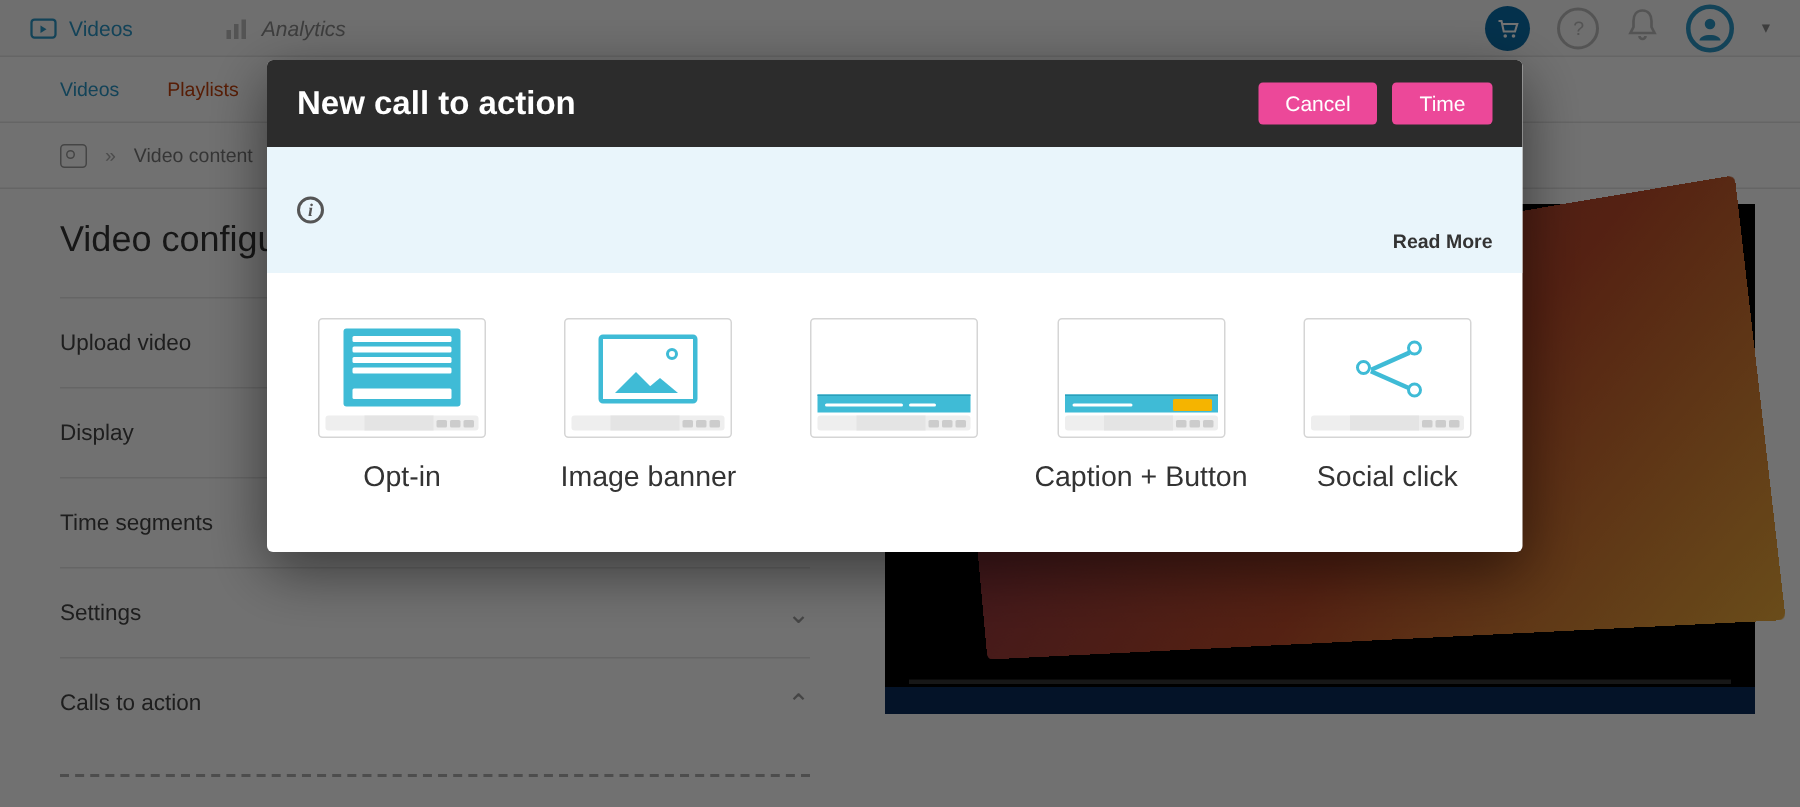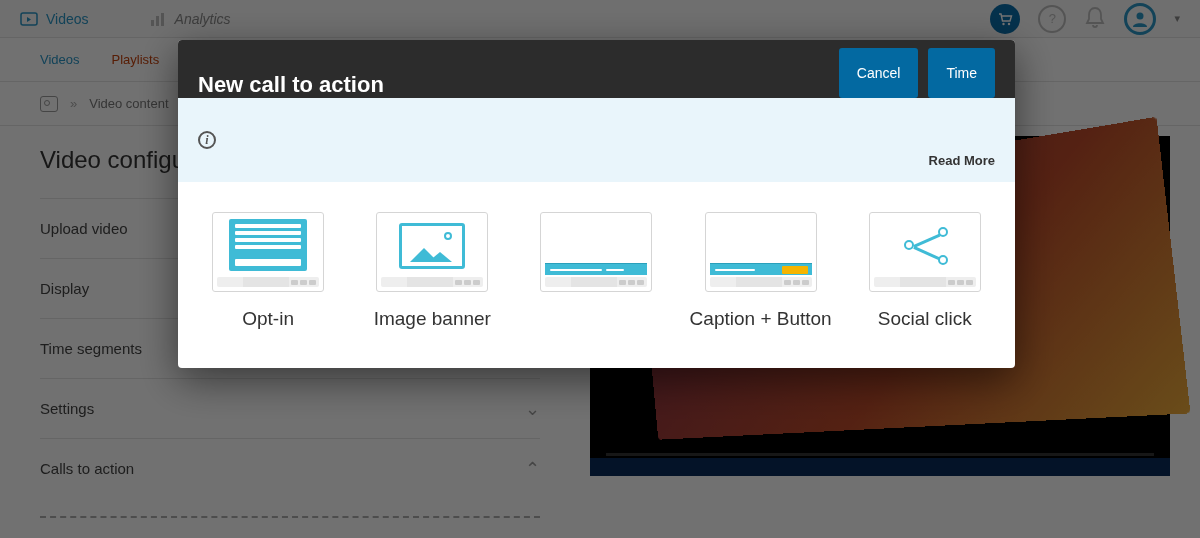--- a/index.html
+++ b/index.html
@@ -38,24 +38,24 @@
   .swatches { position:absolute; right:14px; top:10px; display:flex; gap:10px; }
   .swatch { width:8px; height:8px; border-radius:50%; }
   .controls { position:absolute; left:16px; right:16px; bottom:6px; height:14px; display:flex; align-items:center; gap:8px; font-size:9px; color:#888; }
   .taskbar { position:absolute; left:0; right:0; bottom:0; height:18px; background:#0a2a5a; }
 
   
   .overlay { position:absolute; inset:0; background:rgba(0,0,0,0.55); }
 
   
   .modal { position:absolute; top:40px; left:178px; width:837px; background:#fff; border-radius:4px; box-shadow:0 12px 40px rgba(0,0,0,0.5); overflow:hidden; }
-  .modal-header { background:#2c2c2c; height:58px; display:flex; align-items:flex-end; padding:0 20px; }
+  .modal-header { background:#2c2c2c; height:58px; display:flex; align-items:center; padding:0 20px; }
   .modal-header h3 { color:#fff; font-size:22px; font-weight:600; }
   .hdr-buttons { margin-left:auto; display:flex; gap:10px; }
-  .btn { height:50px; padding:0 18px; border:none; border-radius:3px; background:#0369a1; color:#fff; font-size:14px; cursor:pointer; }
+  .btn { height:28px; padding:0 18px; border:none; border-radius:3px; background:#ec4899; color:#fff; font-size:14px; cursor:pointer; }
 
   .info-bar { background:#e9f5fb; padding:14px 20px; display:flex; align-items:center; gap:12px; font-size:13.5px; color:#666; }
   .info-icon { width:18px; height:18px; border:2px solid #555; border-radius:50%; display:inline-flex; align-items:center; justify-content:center; font-style:italic; font-family:serif; font-size:12px; color:#555; font-weight:bold; flex-shrink:0; }
   .read-more { margin-left:auto; color:#333; font-weight:600; font-size:13px; cursor:pointer;margin-top:41px; }
 
   .options { display:flex; justify-content:space-around; padding:30px 8px 36px; }
   .opt { width:150px; text-align:center; cursor:pointer; }
   .opt-label { margin-top:14px; font-size:19px; color:#333; line-height:1.35; }
 
   

